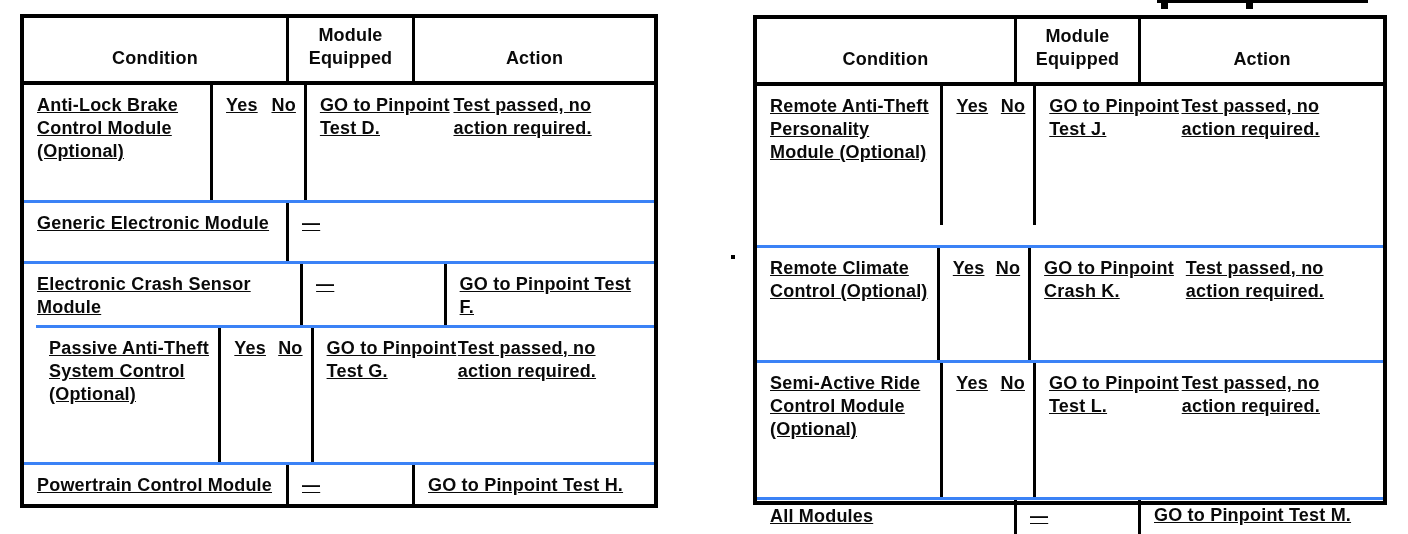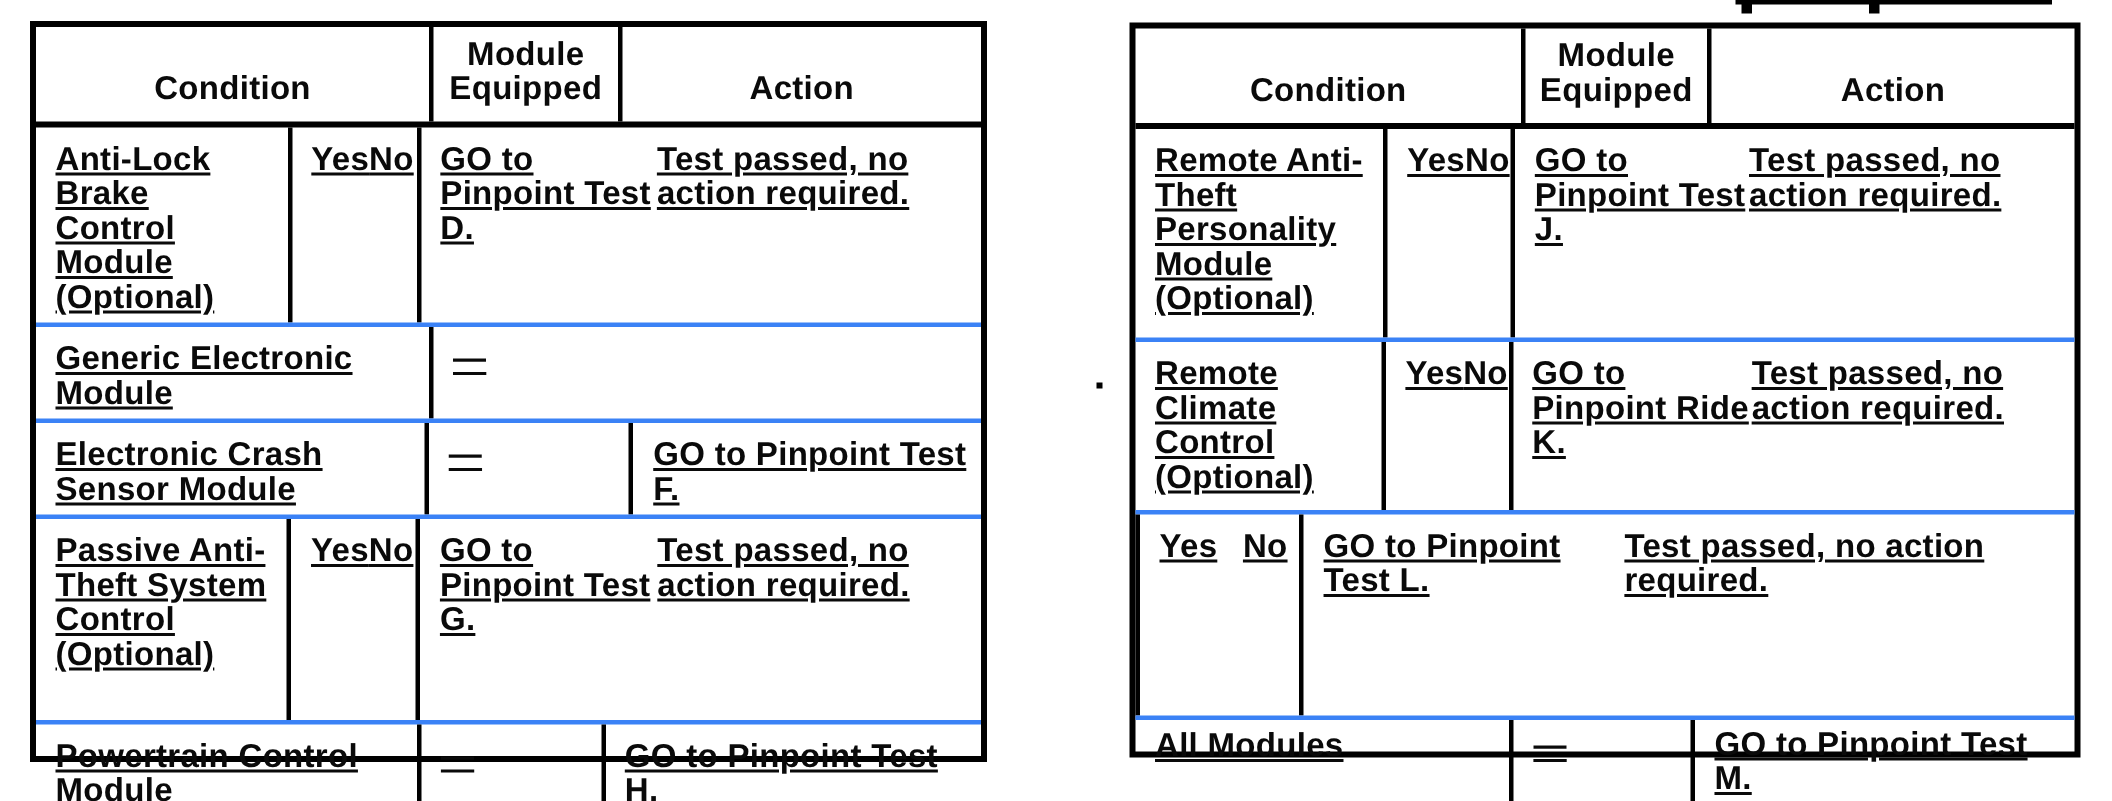--- a/index.html
+++ b/index.html
@@ -21,21 +21,21 @@
     display: flex;
     flex-direction: column;
     background: #fff;
   }
   .tr { display: flex; flex: 0 0 auto; }
   .tr.grow { flex: 1 1 auto; }
   .tr.thead { border-bottom: 4px solid #000; }
   .tr.sep { border-top: 3px solid #3b82f6; }
   .td, .th {
     overflow: hidden;
-    font-size: 22px;
+    font-size: 18px;
     line-height: 23px;
     font-weight: 700;
     letter-spacing: 0.2px;
   }
   .th {
     display: flex;
     align-items: flex-end;
     justify-content: center;
     text-align: center;
     padding: 6px 4px 11px 4px;
@@ -90,21 +90,21 @@
       <div class="td c1">Generic Electronic Module</div>
       <div class="td c2 cdiv">—</div>
     </div>
 
     <div class="tr sep" style="flex-basis:59px;gap:20px;">
       <div class="td c1">Electronic Crash Sensor Module</div>
       <div class="td c2 cdiv">—</div>
       <div class="td c3 cdiv">GO to Pinpoint Test F.</div>
     </div>
 
-    <div class="tr sep" style="flex-basis:137px;">
+    <div class="tr sep" style="flex-basis:137px;margin-left:12px;">
       <div class="td c1">Passive Anti-Theft System Control (Optional)</div>
       <div class="td c2 cdiv two modcol">
         <div class="state-a">Yes</div>
         <div class="state-b">No</div>
       </div>
       <div class="td c3 cdiv two">
         <div class="state-a">GO to Pinpoint Test G.</div>
         <div class="state-b">Test passed, no action required.</div>
       </div>
     </div>
@@ -129,33 +129,34 @@
       <div class="td c2 cdiv two modcol">
         <div class="state-a">Yes</div>
         <div class="state-b">No</div>
       </div>
       <div class="td c3 cdiv two">
         <div class="state-a">GO to Pinpoint Test J.</div>
         <div class="state-b">Test passed, no action required.</div>
       </div>
     </div>
 
-    <div class="tr sep" style="flex-basis:115px;">
+    <div class="tr sep" style="flex-basis:115px;margin-top:20px;">
       <div class="td c1">Remote Climate Control (Optional)</div>
       <div class="td c2 cdiv two modcol">
         <div class="state-a">Yes</div>
         <div class="state-b">No</div>
       </div>
       <div class="td c3 cdiv two">
-        <div class="state-a">GO to Pinpoint Ride K.</div>
+        <div class="state-a">GO to Pinpoint Crash K.</div>
         <div class="state-b">Test passed, no action required.</div>
       </div>
     </div>
 
     <div class="tr sep" style="flex-basis:137px;">
+      <div class="td c1">Semi-Active Ride Control Module (Optional)</div>
       <div class="td c2 cdiv two modcol">
         <div class="state-a">Yes</div>
         <div class="state-b">No</div>
       </div>
       <div class="td c3 cdiv two">
         <div class="state-a">GO to Pinpoint Test L.</div>
         <div class="state-b">Test passed, no action required.</div>
       </div>
     </div>
 

